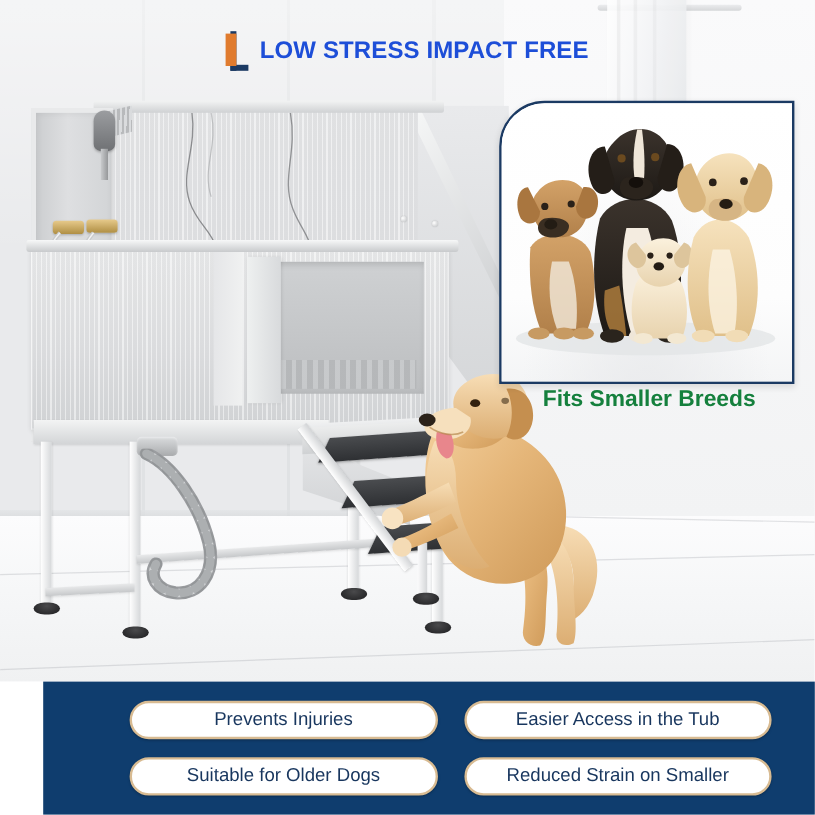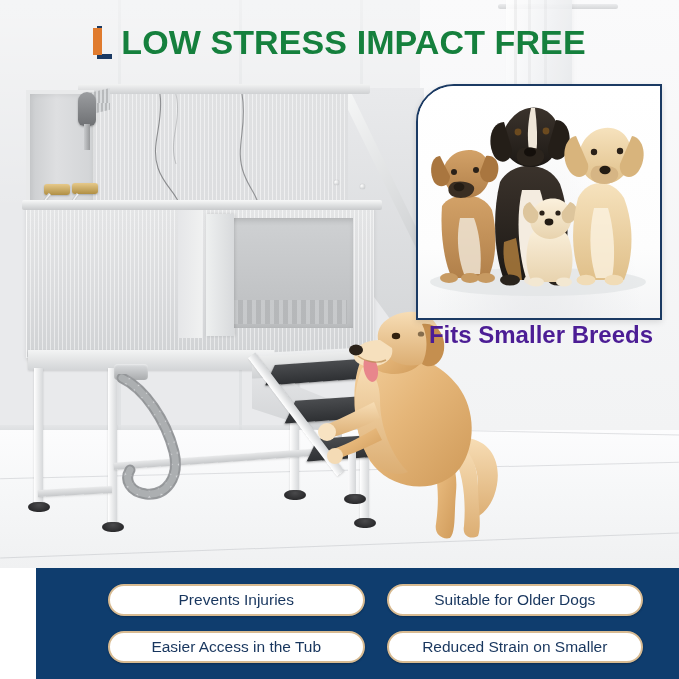--- a/index.html
+++ b/index.html
@@ -146,33 +146,33 @@
   .dog svg { display:block; }
 
   
   .title-wrap { position:absolute; left:0; top:16px; width:679px; height:52px;
         display:flex; align-items:center; justify-content:center; gap:9px; }
   .logo-mark { position:relative; width:19px; height:33px; flex:none; }
   .logo-mark .bar-blue { position:absolute; left:4px; top:0; width:15px; height:33px;
         border-left:5px solid #1b3a63; border-bottom:5px solid #1b3a63; }
   .logo-mark .bar-orange { position:absolute; left:0px; top:2px; width:9px; height:27px;
         background:#e07b2e; }
-  .title-text { font-size:34px; font-weight:bold; letter-spacing:.1px;
-        color:#15803d; white-space:nowrap; line-height:1; }
+  .title-text { font-size:20px; font-weight:bold; letter-spacing:.1px;
+        color:#1d4ed8; white-space:nowrap; line-height:1; }
 
   
   .inset { position:absolute; left:416px; top:84px; width:246px; height:236px;
         border:2px solid #1b3a63; border-radius:38px 0 0 0; background:#ffffff;
         box-shadow:0 2px 6px rgba(0,0,0,.12); overflow:hidden; }
   .inset-photo { position:absolute; inset:0; background:
         radial-gradient(ellipse at 50% 120%, #e9eaec 0%, rgba(255,255,255,0) 62%),
         linear-gradient(180deg,#ffffff 0%,#fdfdfd 70%,#f4f5f6 100%); }
   .inset-photo svg { position:absolute; left:0; top:0; }
   .inset-caption { position:absolute; left:416px; top:322px; width:250px; text-align:center; }
-  .cap1 { font-size:24px; font-weight:bold; color:#4c1d95; line-height:1.12; }
+  .cap1 { font-size:19px; font-weight:bold; color:#15803d; line-height:1.12; }
   .cap2 { font-size:20px; font-weight:bold; color:#22406a; line-height:1.15; }
 
   
   .footer { position:absolute; left:0; top:568px; width:679px; height:111px;
         background:#0f3d6e;margin-left:36px; }
   .pill-grid { position:absolute; left:0; top:0; width:679px; height:111px;
         display:grid; grid-template-columns:1fr 1fr; grid-template-rows:1fr 1fr;
         column-gap:22px; row-gap:6px; padding:12px 72px 12px 72px; }
   .pill { background:#ffffff; border:2px solid #d8bb92; border-radius:22px;
         display:flex; align-items:center; justify-content:center;
@@ -424,19 +424,19 @@
     </div>
   </div>
 
   <div class="inset-caption">
     <div class="cap1">Fits Smaller Breeds</div>
   </div>
 
   <div class="footer">
     <div class="pill-grid">
       <div class="pill">Prevents Injuries</div>
+      <div class="pill">Easier Access in the Tub</div>
       <div class="pill">Suitable for Older Dogs</div>
-      <div class="pill">Easier Access in the Tub</div>
       <div class="pill">Reduced Strain on Smaller</div>
     </div>
   </div>
 
 </div>
 
 </body></html>

